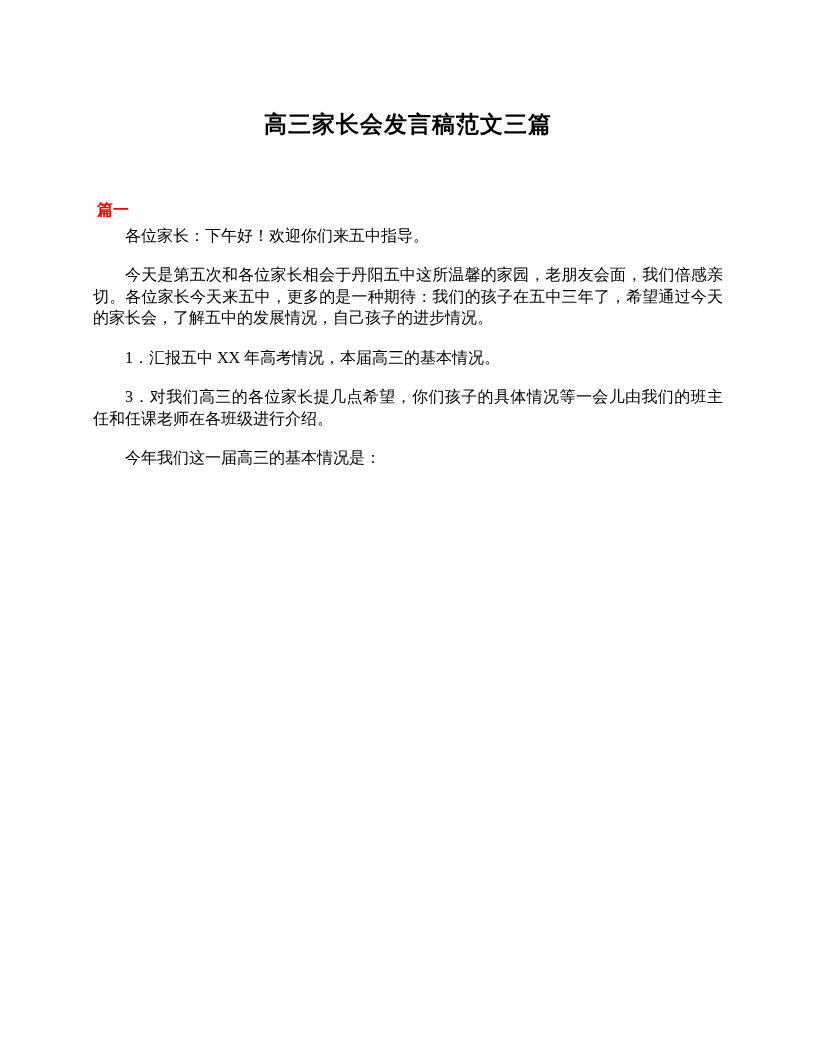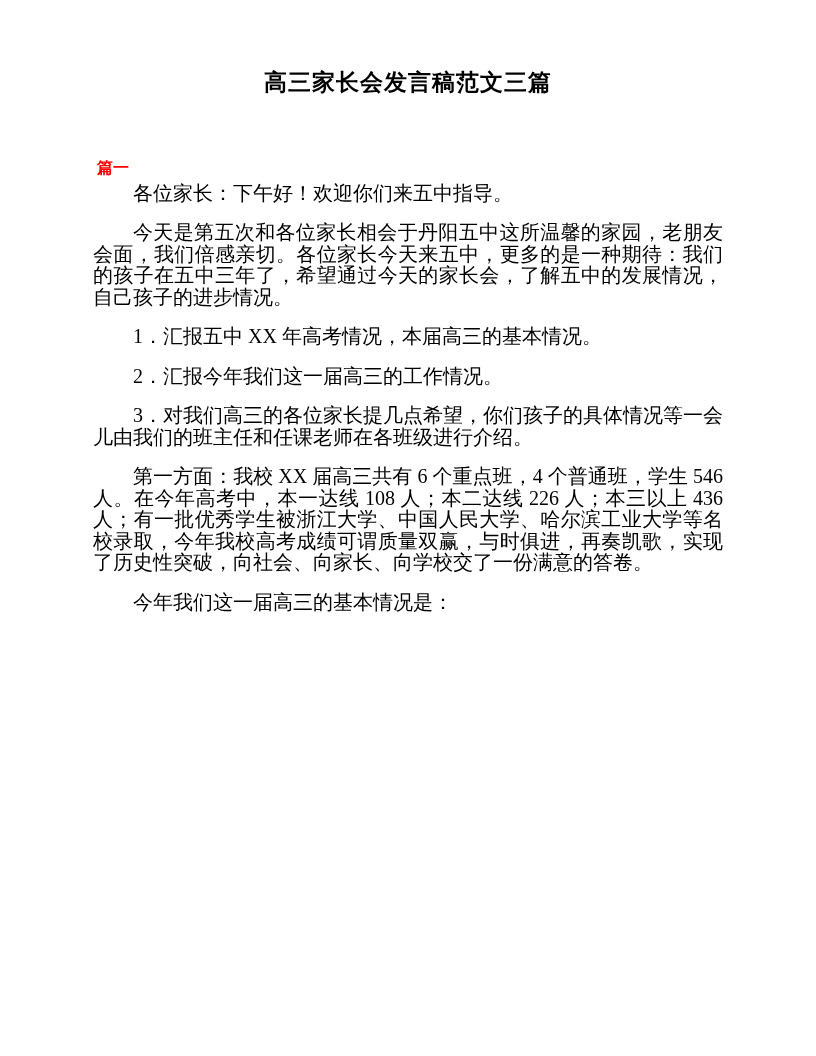--- a/index.html
+++ b/index.html
@@ -9,21 +9,21 @@
   }
   body {
     width: 816px;
     height: 1056px;
     overflow: hidden;
   }
   .page {
     box-sizing: border-box;
     width: 816px;
     height: 1056px;
-    padding: 68px 93px 0 93px;
+    padding: 110px 93px 0 93px;
     background: #ffffff;
     color: #000000;
     font-family: "Liberation Serif", "DejaVu Serif", serif;
   }
   .doc-title {
     margin: 0 0 59px 0;
     font-size: 23px;
     font-weight: bold;
     line-height: 30px;
     text-align: center;
@@ -31,32 +31,30 @@
   }
   .section-label {
     margin: 4px;
     color: #ff0000;
     font-weight: bold;
     font-size: 16px;
     line-height: 21.5px;
   }
   p.para {
     margin: 0 0 18px 0;
-    font-size: 20px;
+    font-size: 16px;
     line-height: 21.5px;
     text-indent: 2em;
     text-align: justify;
   }
 </style>
 </head>
 <body>
 
 <div class="page">
   <h1 class="doc-title">高三家长会发言稿范文三篇</h1>
   <div class="section-label">篇一</div>
   <p class="para">各位家长：下午好！欢迎你们来五中指导。</p>
   <p class="para">今天是第五次和各位家长相会于丹阳五中这所温馨的家园，老朋友会面，我们倍感亲切。各位家长今天来五中，更多的是一种期待：我们的孩子在五中三年了，希望通过今天的家长会，了解五中的发展情况，自己孩子的进步情况。</p>
   <p class="para">1．汇报五中 XX 年高考情况，本届高三的基本情况。</p>
-  <p class="para">2．汇报今年我们这一届高三的工作情况。</p>
   <p class="para">3．对我们高三的各位家长提几点希望，你们孩子的具体情况等一会儿由我们的班主任和任课老师在各班级进行介绍。</p>
-  <p class="para">第一方面：我校 XX 届高三共有 6 个重点班，4 个普通班，学生 546 人。在今年高考中，本一达线 108 人；本二达线 226 人；本三以上 436 人；有一批优秀学生被浙江大学、中国人民大学、哈尔滨工业大学等名校录取，今年我校高考成绩可谓质量双赢，与时俱进，再奏凯歌，实现了历史性突破，向社会、向家长、向学校交了一份满意的答卷。</p>
   <p class="para">今年我们这一届高三的基本情况是：</p>
 </div>
 
 </body></html>

